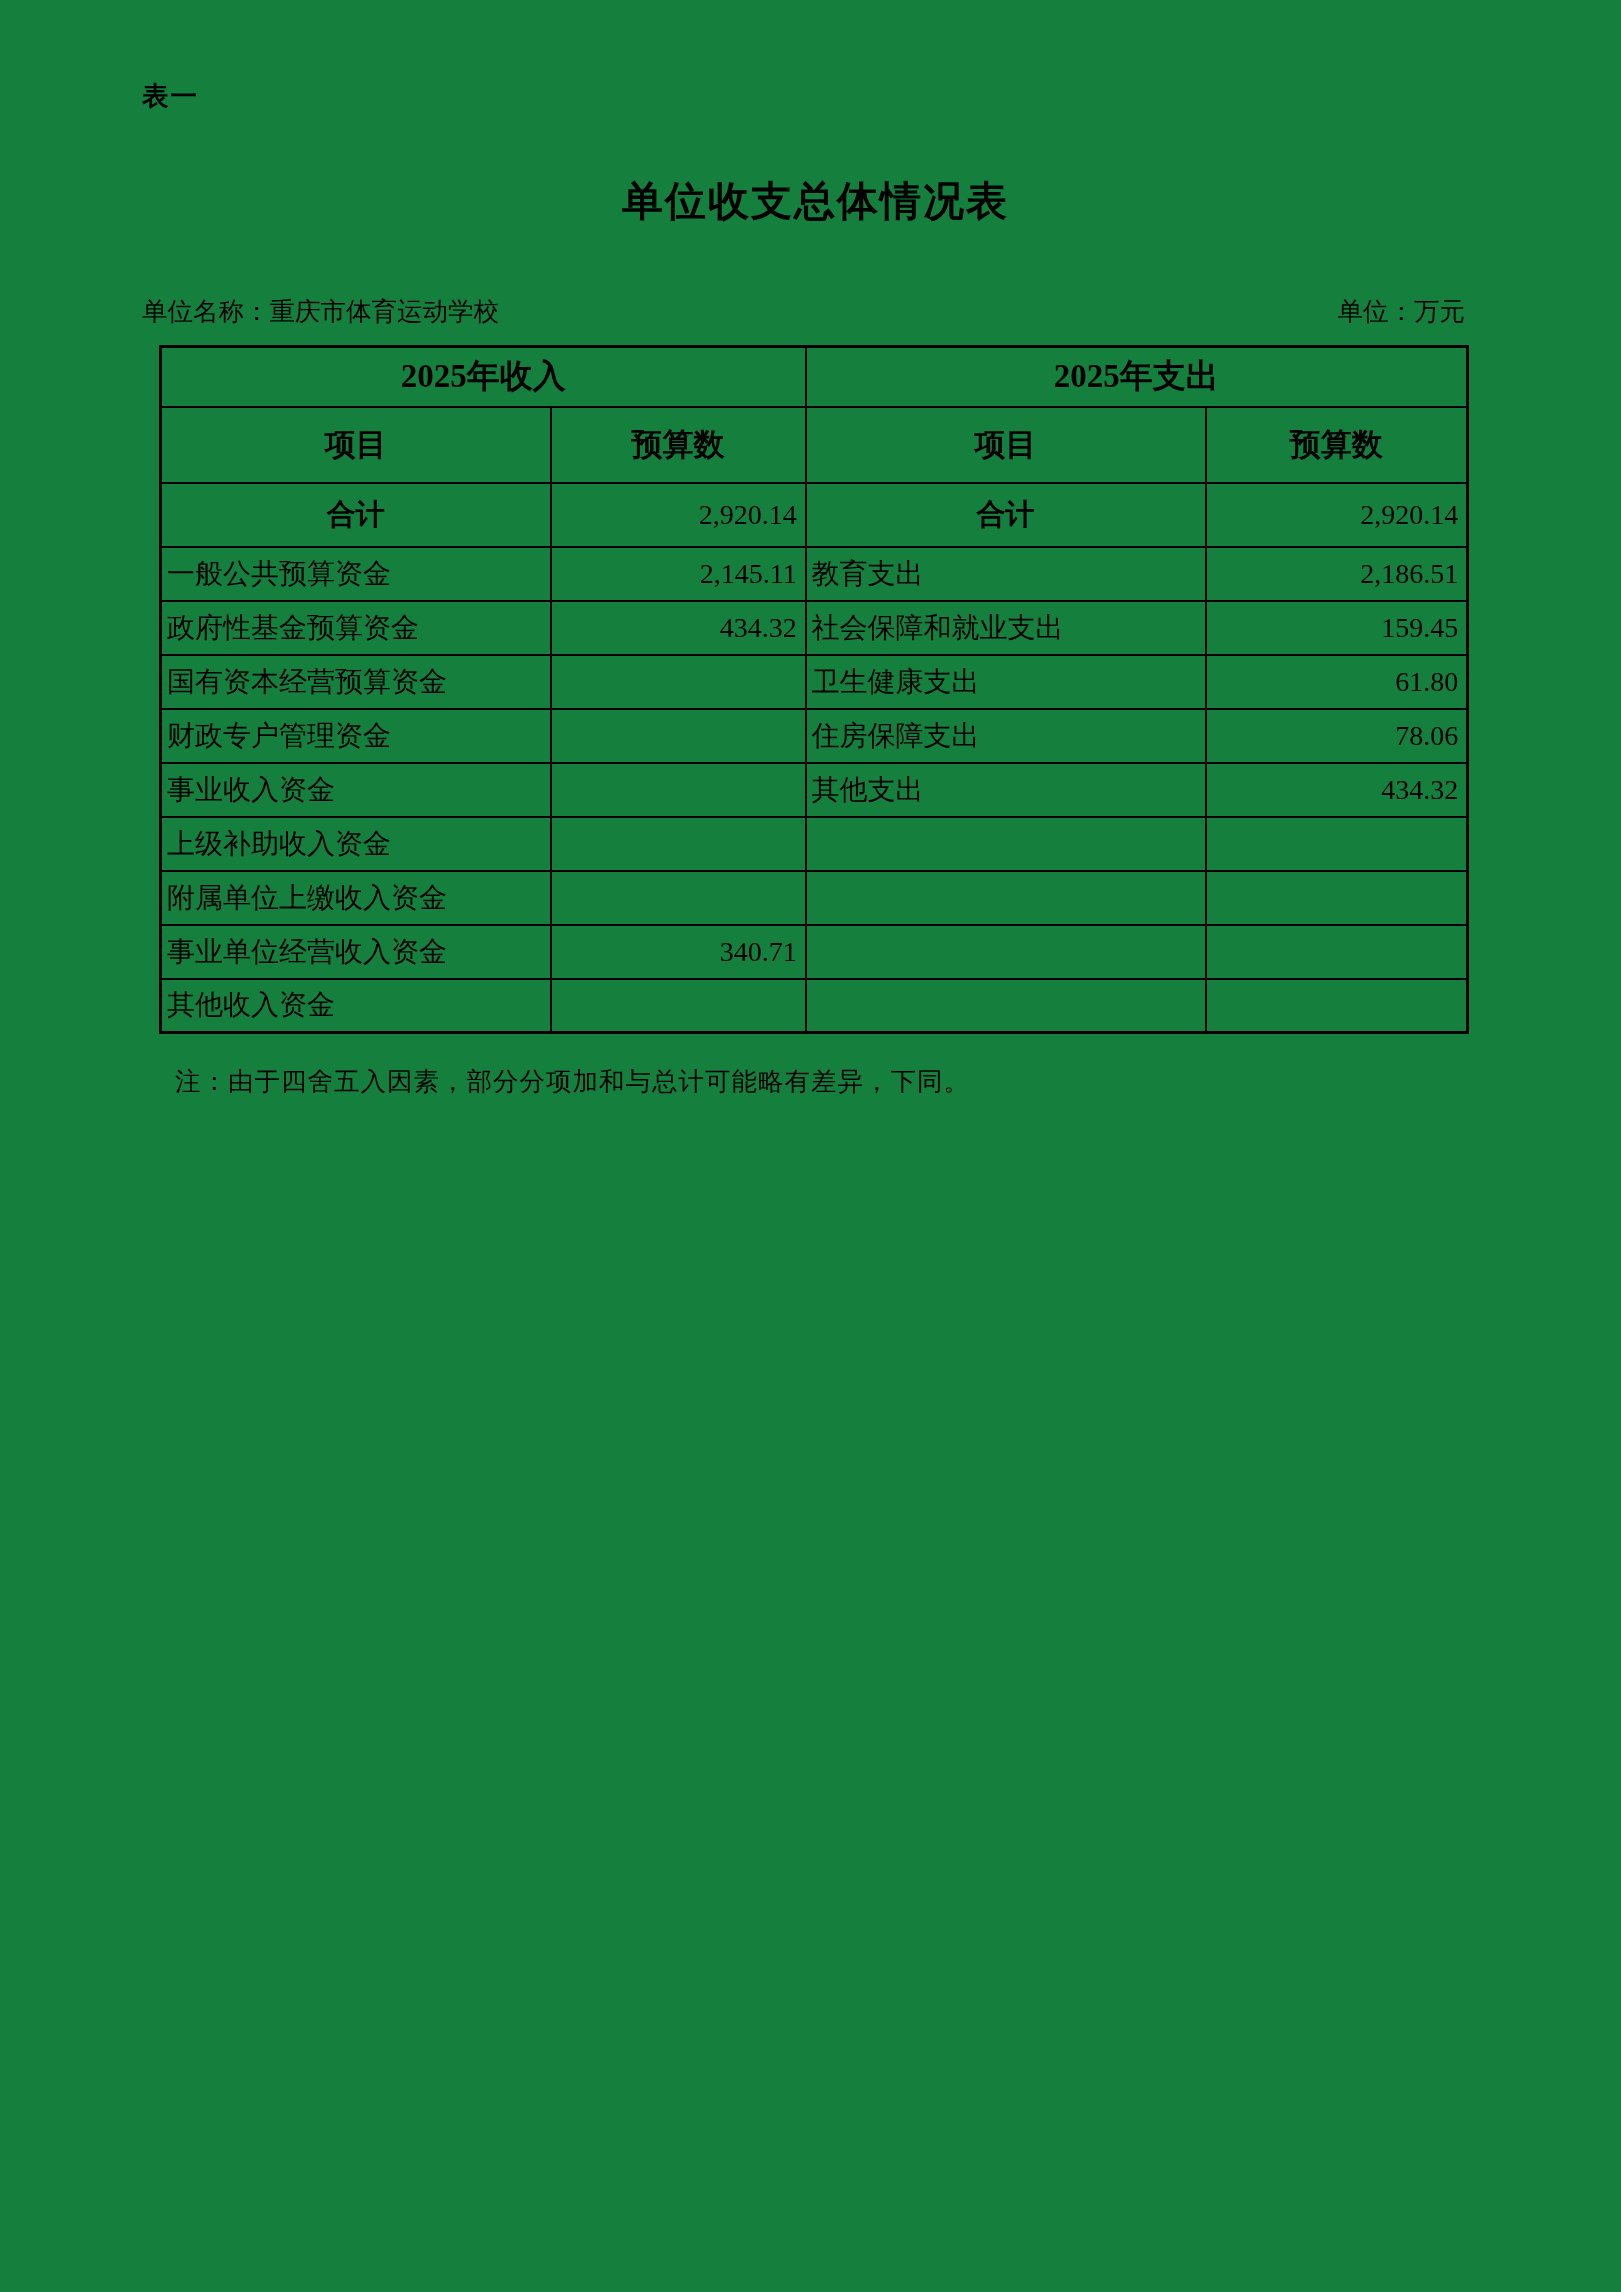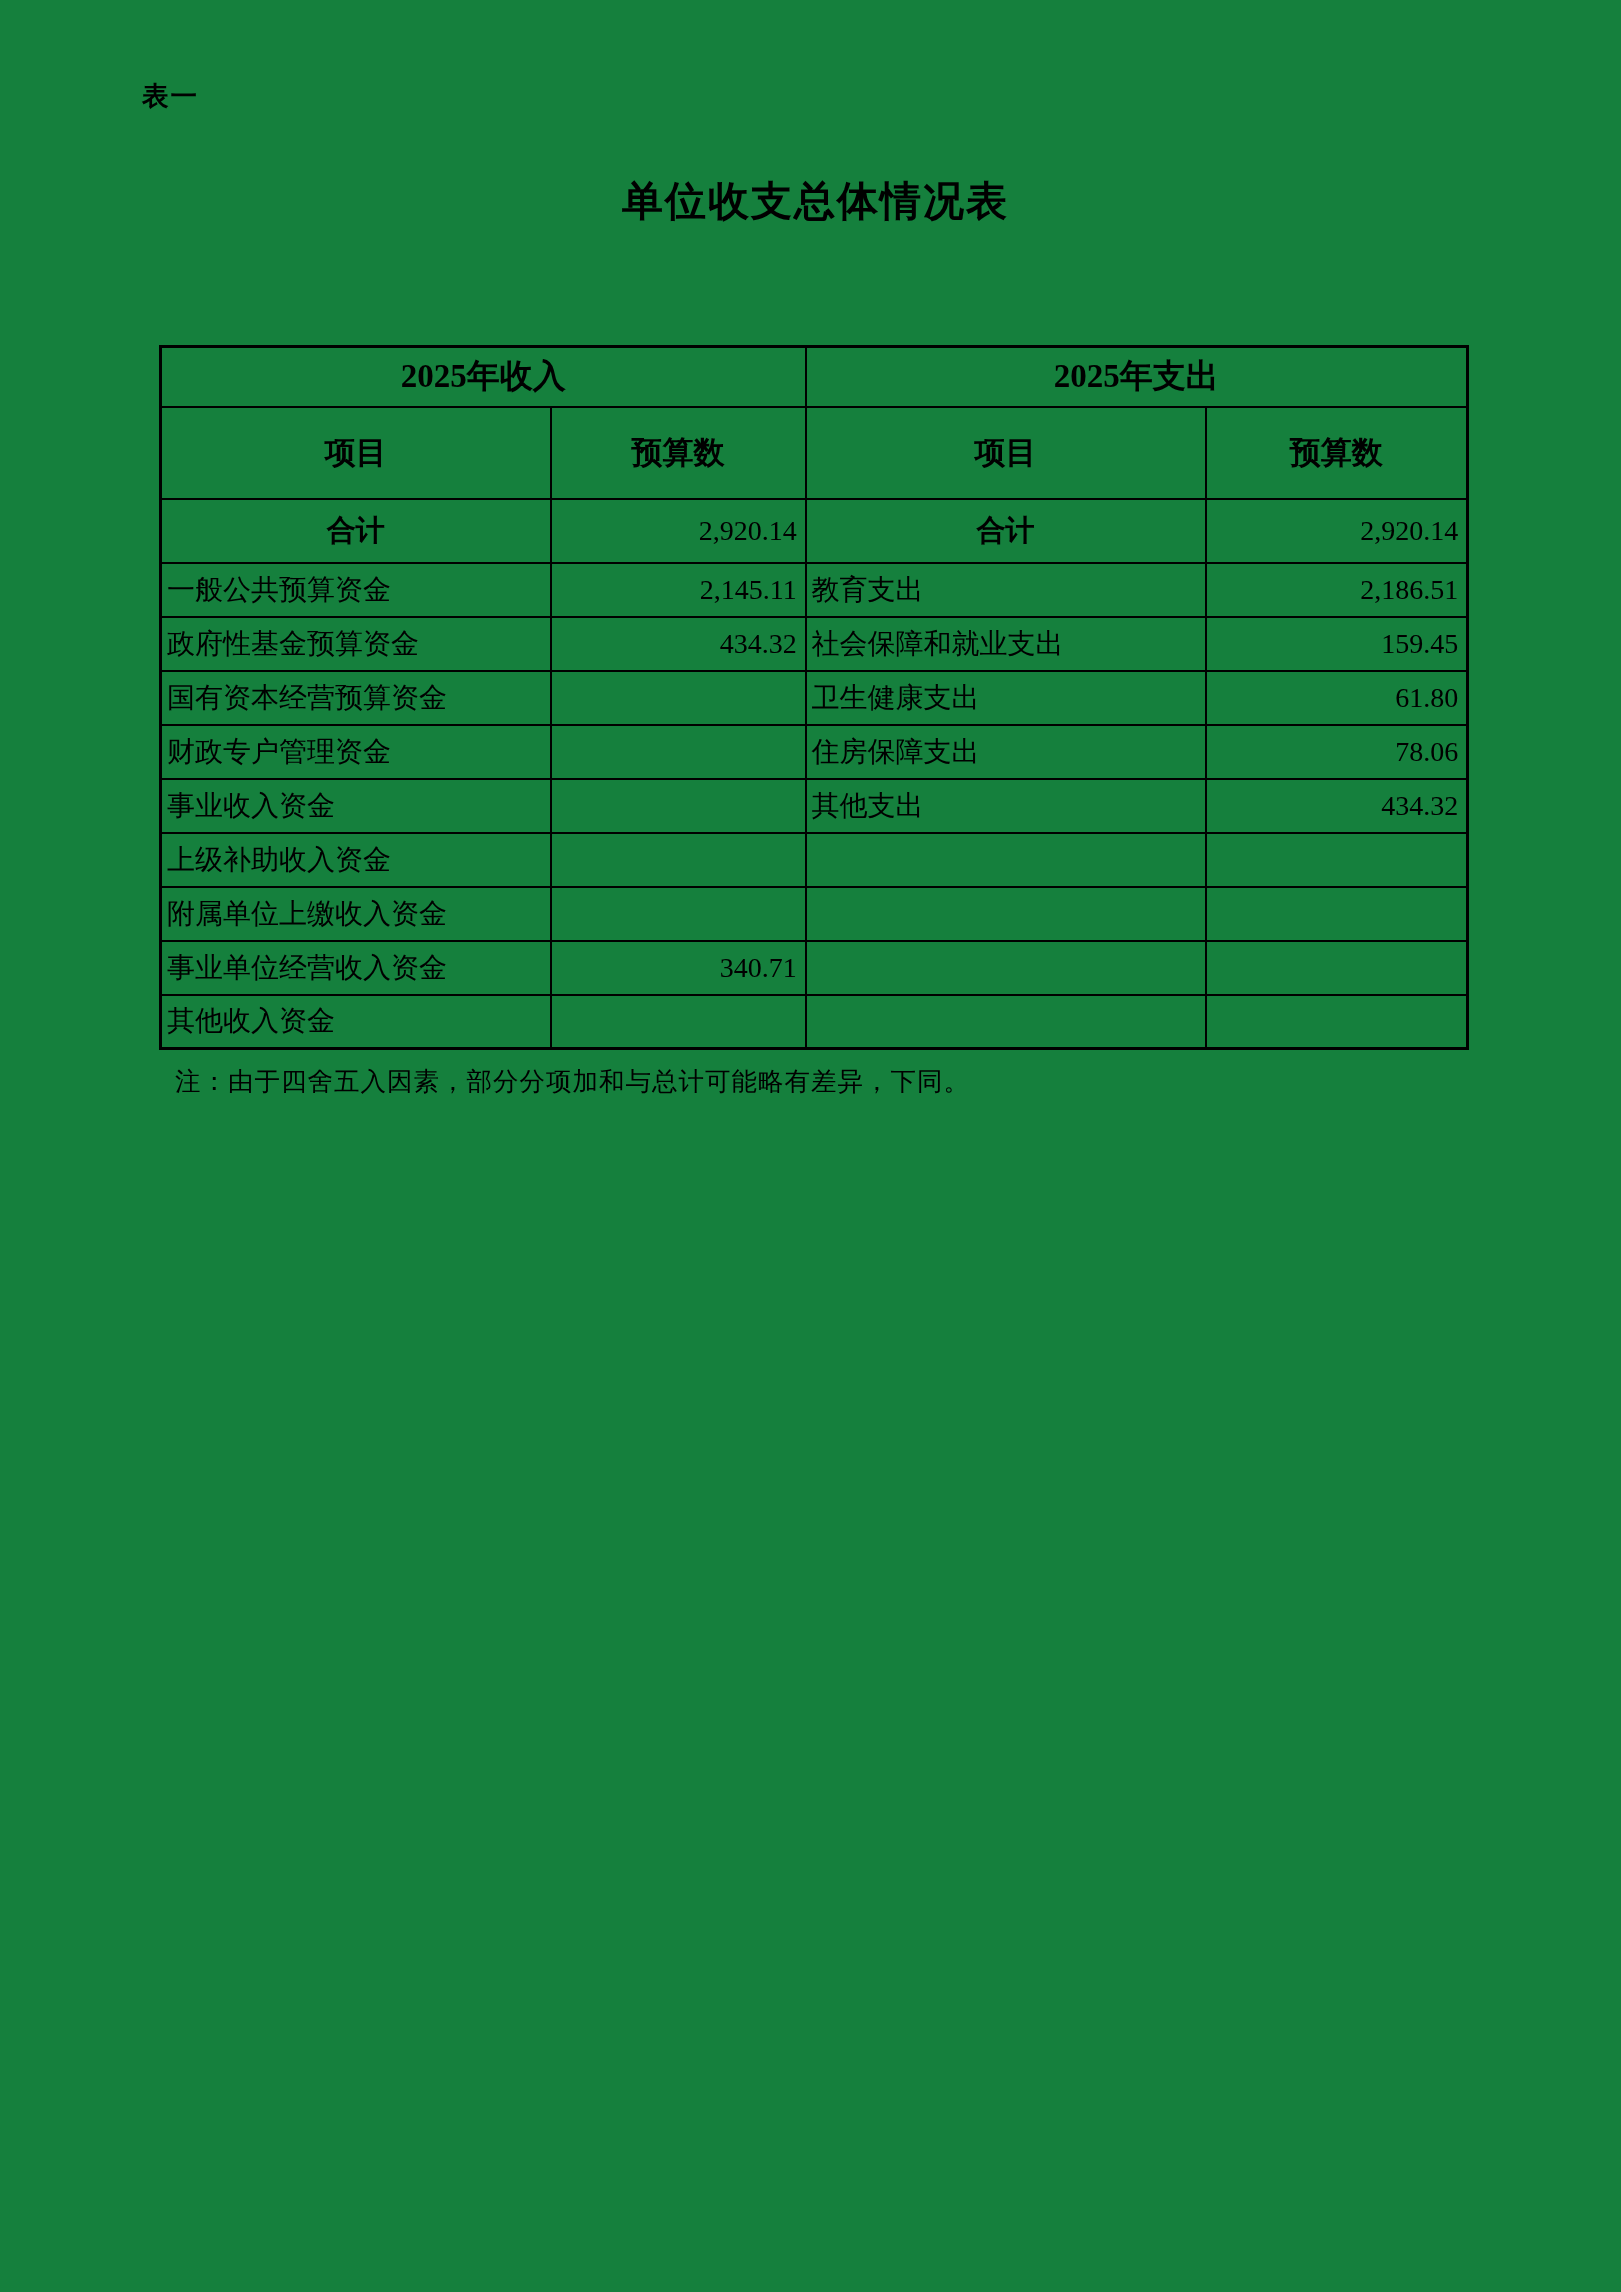--- a/index.html
+++ b/index.html
@@ -63,21 +63,21 @@
     white-space: nowrap;
   }
   tr.year-row th {
     height: 60px;
     font-size: 33px;
     font-weight: bold;
     vertical-align: middle;
     font-family: "Liberation Serif", serif;
   }
   tr.col-row th {
-    height: 92px;
+    height: 76px;
     font-size: 31px;
     font-weight: bold;
     text-align: center;
     vertical-align: middle;
     font-family: "Liberation Sans", sans-serif;
   }
   tbody tr { height: 54px; }
   tbody tr.total { height: 64px; }
   tbody td {
     font-size: 28px;
@@ -112,20 +112,24 @@
 </style>
 </head>
 <body>
 
 <div class="page">
 
   <div class="table-label">表一</div>
 
   <div class="doc-title">单位收支总体情况表</div>
 
+  <div class="meta-row">
+    <span>单位名称：重庆市体育运动学校</span>
+    <span>单位：万元</span>
+  </div>
 
   <table class="budget">
     <colgroup>
       <col style="width:390px">
       <col style="width:255px">
       <col style="width:400px">
       <col style="width:262px">
     </colgroup>
     <thead>
       <tr class="year-row">

